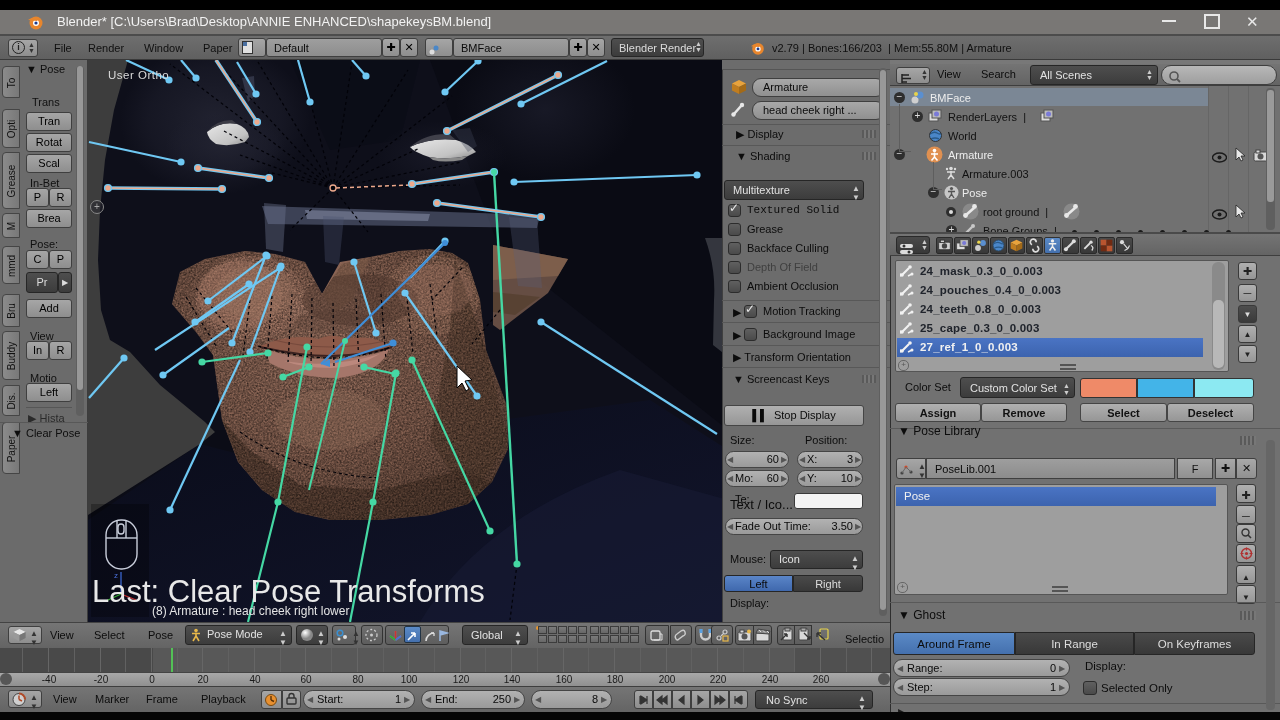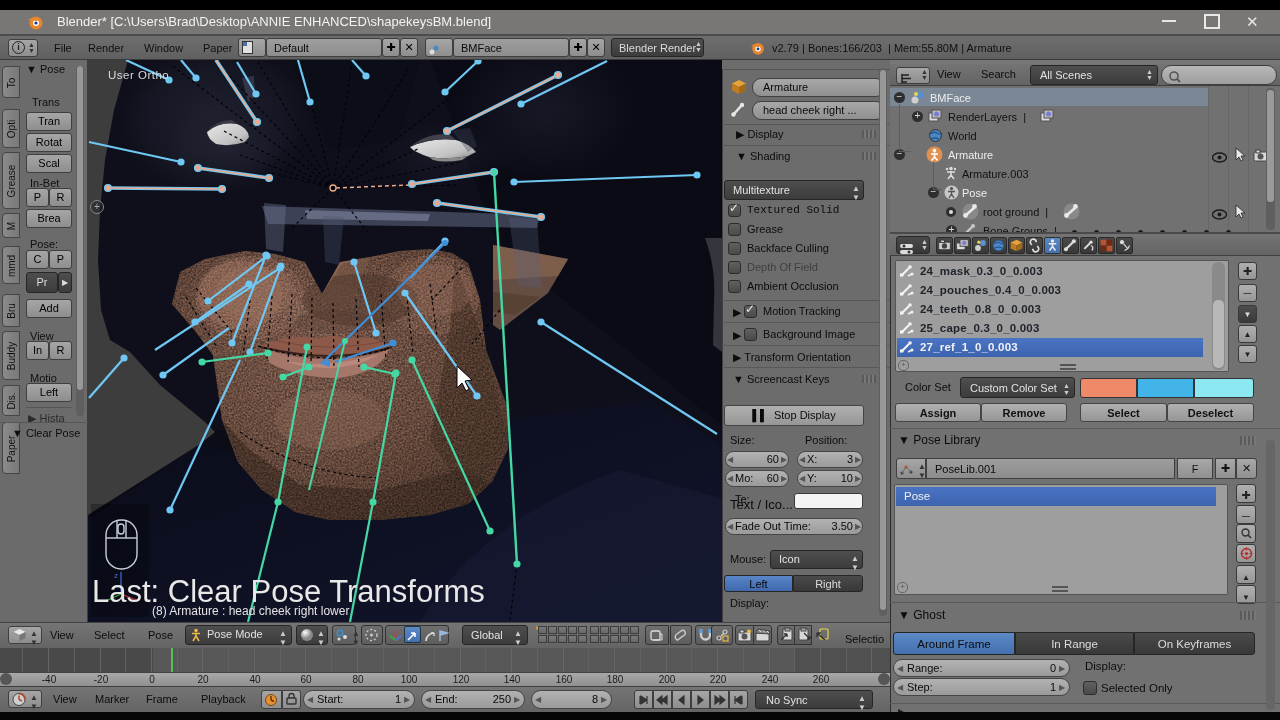--- a/index.html
+++ b/index.html
@@ -737,21 +737,21 @@
 <div class="abs" style="left:960px;top:377px;width:115px;height:21px;background:linear-gradient(#4e4e4e,#3c3c3c);border:1px solid #262626;border-radius:3px;box-sizing:border-box;font-size:11px;color:#e2e2e2;padding:4px 0 0 9px;">Custom Color Set</div>
 <div class="abs" style="left:1063px;top:382px;font-size:7px;color:#ccc;">▲<br>▼</div>
 <div class="abs" style="left:1080px;top:378px;width:57px;height:20px;background:#ef8a68;border:1px solid #333;border-radius:3px 0 0 3px;box-sizing:border-box;"></div>
 <div class="abs" style="left:1137px;top:378px;width:57px;height:20px;background:#43b4e8;border:1px solid #333;box-sizing:border-box;"></div>
 <div class="abs" style="left:1194px;top:378px;width:60px;height:20px;background:#8ce9f2;border:1px solid #333;border-radius:0 3px 3px 0;box-sizing:border-box;"></div>
 <div class="abs" style="left:895px;top:403px;width:86px;height:19px;background:linear-gradient(#b0b0b0,#969696);border:1px solid #454545;border-radius:3px;box-sizing:border-box;font-size:11px;font-weight:bold;color:#111;text-align:center;padding-top:3px;">Assign</div>
 <div class="abs" style="left:981px;top:403px;width:86px;height:19px;background:linear-gradient(#b0b0b0,#969696);border:1px solid #454545;border-radius:3px;box-sizing:border-box;font-size:11px;font-weight:bold;color:#111;text-align:center;padding-top:3px;">Remove</div>
 <div class="abs" style="left:1080px;top:403px;width:87px;height:19px;background:linear-gradient(#b0b0b0,#969696);border:1px solid #454545;border-radius:3px;box-sizing:border-box;font-size:11px;font-weight:bold;color:#111;text-align:center;padding-top:3px;">Select</div>
 <div class="abs" style="left:1167px;top:403px;width:87px;height:19px;background:linear-gradient(#b0b0b0,#969696);border:1px solid #454545;border-radius:3px;box-sizing:border-box;font-size:11px;font-weight:bold;color:#111;text-align:center;padding-top:3px;">Deselect</div>
 <div class="abs" style="left:890px;top:428px;width:390px;height:1px;background:#595959;"></div>
-<div class="abs" style="left:898px;top:433px;font-size:12px;color:#0c0c0c;">▼ Pose Library</div>
+<div class="abs" style="left:898px;top:424px;font-size:12px;color:#0c0c0c;">▼ Pose Library</div>
 <div class="abs" style="left:1240px;top:436px;width:16px;height:9px;background:repeating-linear-gradient(90deg,#5a5a5a 0 2px,#777 2px 4px);"></div>
 <div class="abs" style="left:896px;top:458px;width:30px;height:21px;background:linear-gradient(#a6a6a6,#8e8e8e);border:1px solid #3f3f3f;border-radius:3px 0 0 3px;box-sizing:border-box;"></div>
 <div class="abs" style="left:899px;top:462px;"><svg width="15" height="13">
       <circle cx="3" cy="10" r="1.6" fill="#444"></circle>
       <circle cx="7" cy="4" r="1.6" fill="#d04a2a"></circle>
       <circle cx="12" cy="9" r="1.6" fill="#444"></circle>
       <path d="M3,10 L7,4 L12,9" stroke="#666" stroke-width="1" fill="none"></path>
     </svg></div>
 <div class="abs" style="left:918px;top:462px;font-size:8px;color:#333;">▲<br>▼</div>
 <div class="abs" style="left:926px;top:458px;width:249px;height:21px;background:linear-gradient(#9e9e9e,#8c8c8c);border:1px solid #3f3f3f;border-radius:0;box-sizing:border-box;font-size:11px;color:#0a0a0a;padding:4px 0 0 8px;">PoseLib.001</div>

